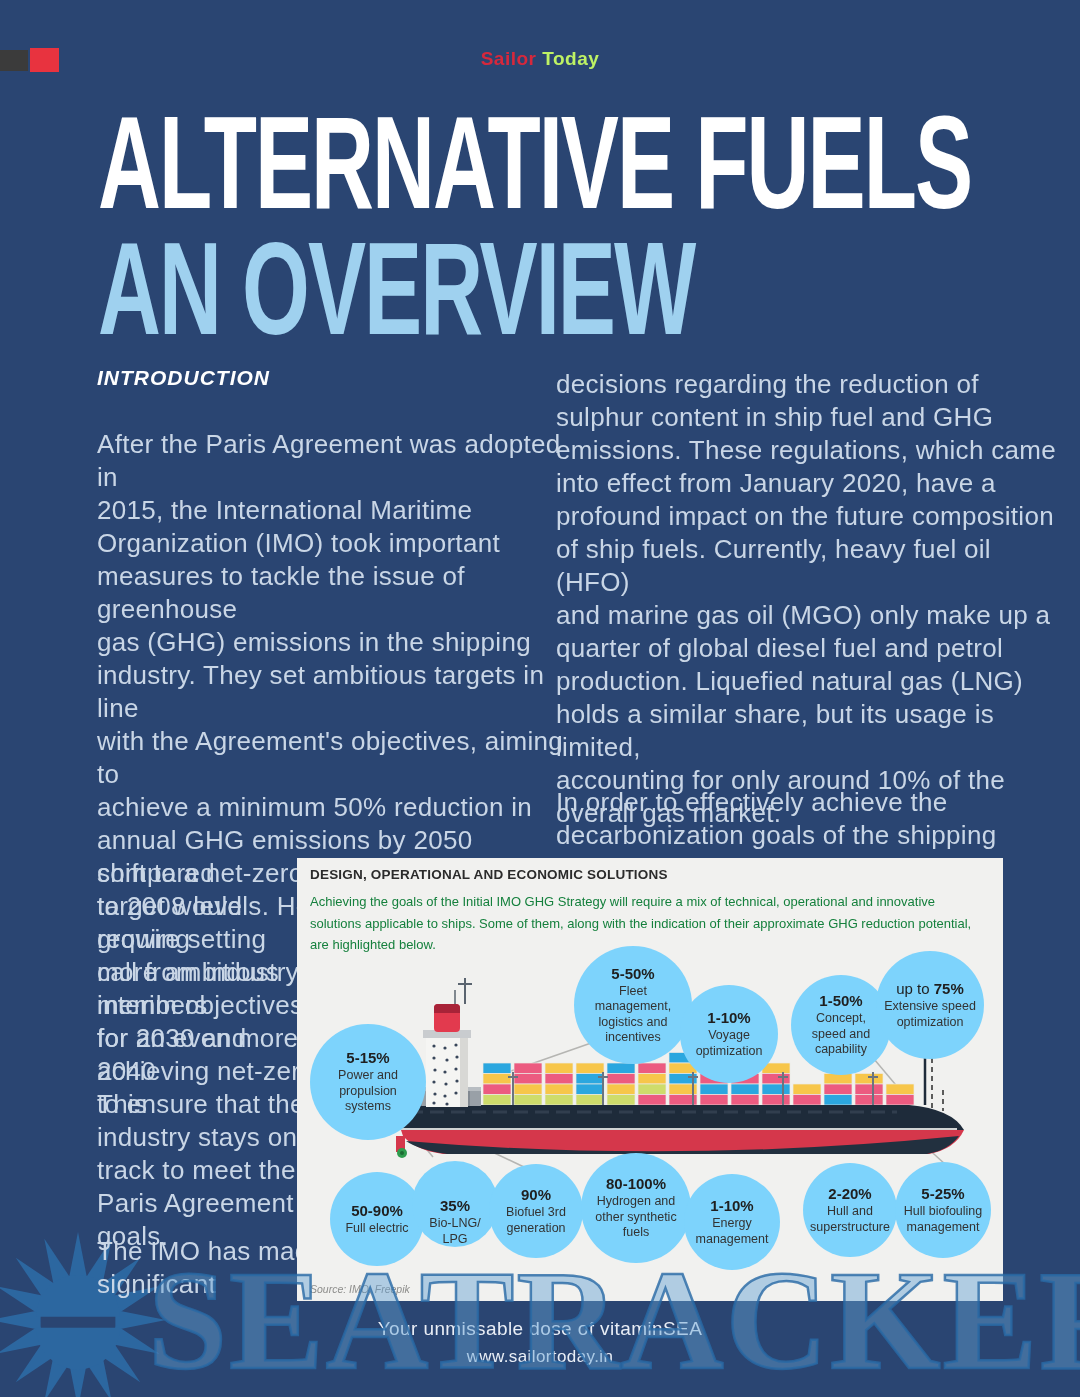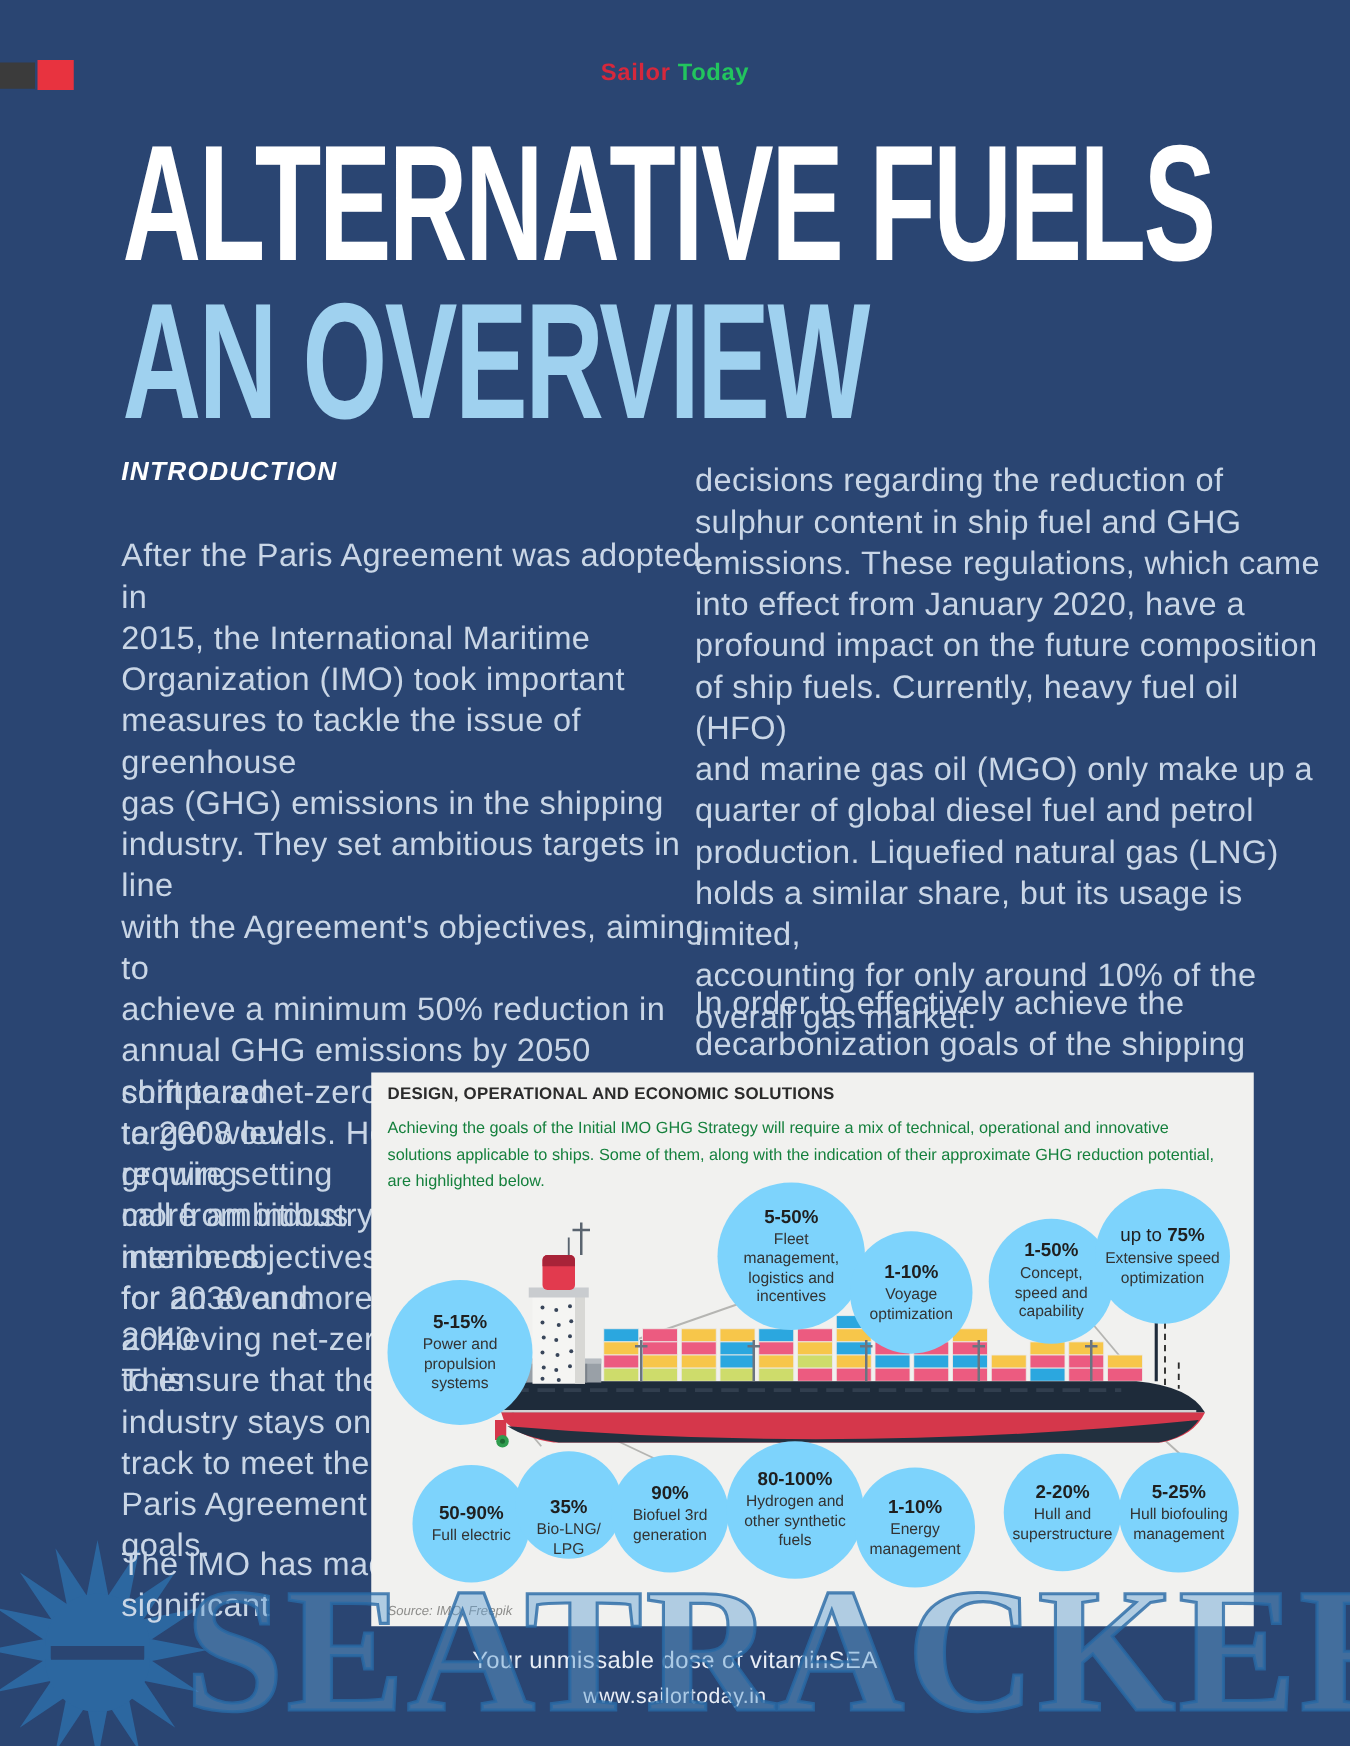--- a/index.html
+++ b/index.html
@@ -5,21 +5,21 @@
   html,body{margin:0;padding:0;background:#1c2f50;}
   .page{position:relative;width:1080px;height:1397px;background:#2a4572;overflow:hidden;
         font-family:"Liberation Sans",sans-serif;}
 
   .corner-dark{position:absolute;left:0;top:50px;width:28px;height:21px;background:#3b3b3b;}
   .corner-red{position:absolute;left:30px;top:48px;width:29px;height:24px;background:#e8333f;}
 
   .brand{position:absolute;top:48px;left:0;width:100%;text-align:center;
          font-size:19px;font-weight:bold;letter-spacing:.5px;}
   .brand .sailor{color:#d6283c;}
-  .brand .today{color:#22c55e;}
+  .brand .today{color:#bef264;}
 
   .hero{position:absolute;left:98px;white-space:nowrap;font-weight:bold;font-size:132px;
         line-height:1;letter-spacing:-3px;transform:scaleX(.66);transform-origin:0 0;}
   .hero-1{top:97px;color:#ffffff;}
   .hero-2{top:223px;color:#9fd1ef;}
 
   .intro-heading{position:absolute;left:97px;top:366px;color:#ffffff;font-size:21px;
                  font-weight:bold;font-style:italic;letter-spacing:1px;}
 
   .body-text{position:absolute;color:#c9d6e6;font-size:26px;line-height:33px;

